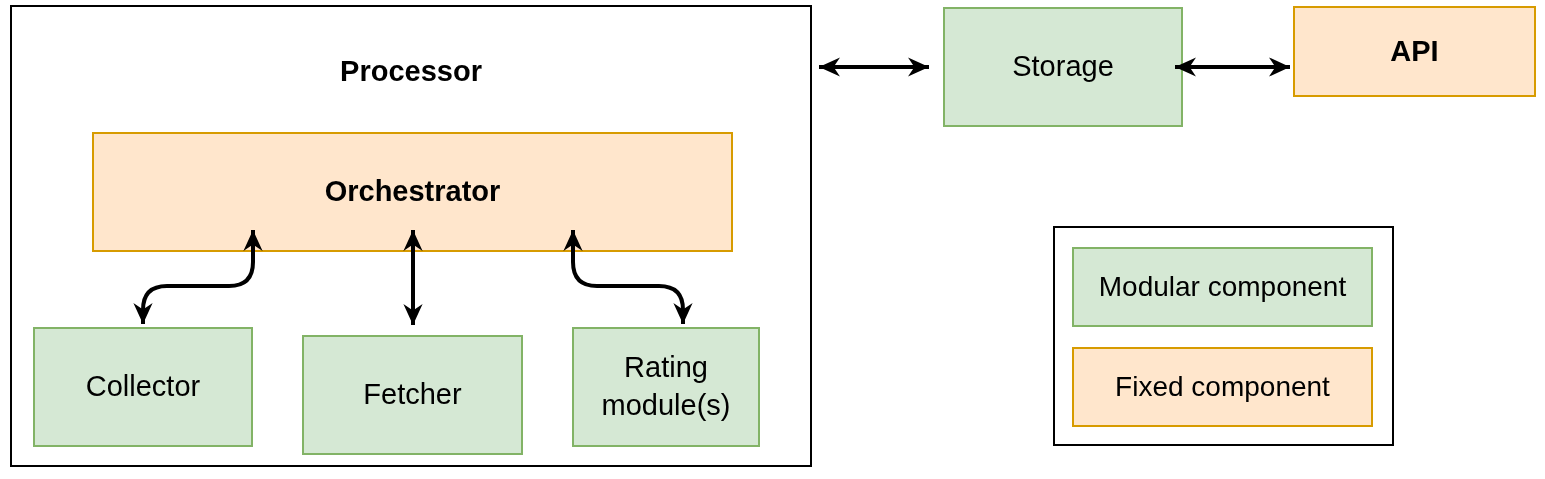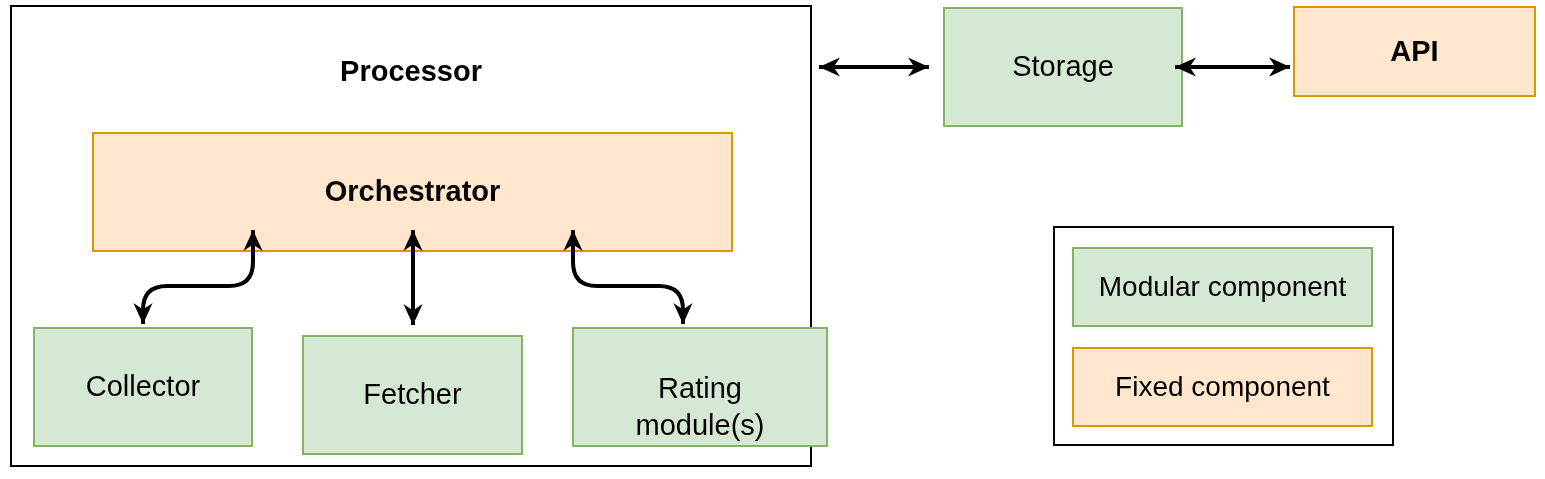--- a/index.html
+++ b/index.html
@@ -70,21 +70,21 @@
     fill: none;
     stroke-linejoin: round;
   }
   .ah { fill: var(--arrow); }
 
   
   #processor   { left: 10px;   top: 5px;   width: 802px; height: 462px; }
   #orchestrator{ left: 92px;   top: 107px; width: 641px; height: 120px; margin-top: 25px; }
   #collector   { left: 33px;   top: 327px; width: 220px; height: 120px; }
   #fetcher     { left: 302px;  top: 335px; width: 221px; height: 120px; }
-  #rating      { left: 572px;  top: 327px; width: 256px; height: 120px; align-items: flex-end; }
+  #rating      { left: 572px;  top: 327px; width: 188px; height: 120px; }
   #storage     { left: 932px;  top: 7px;   width: 240px; height: 120px; margin-left: 11px; }
   #api         { left: 1293px; top: 6px;   width: 243px; height: 91px; }
   #legend      { left: 1053px; top: 226px; width: 341px; height: 220px; }
   #legend-modular { left: 1072px; top: 247px; width: 301px; height: 80px; font-size: 28px; }
   #legend-fixed   { left: 1072px; top: 347px; width: 301px; height: 80px; font-size: 28px; }
 </style>
 </head>
 <body>
 
 <div class="canvas">

